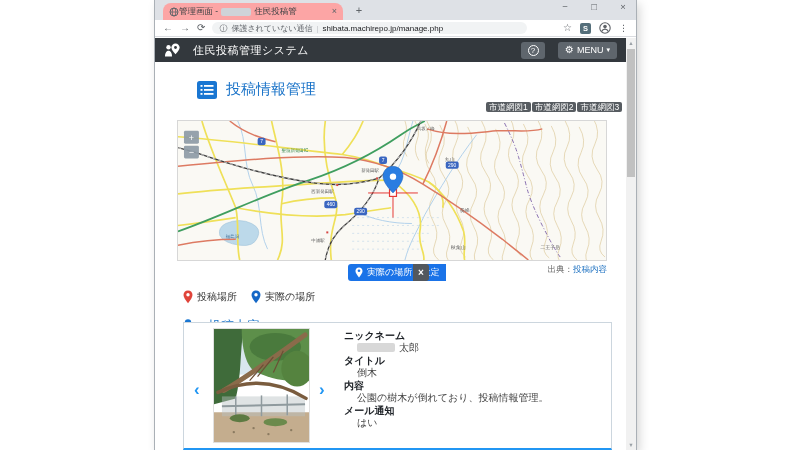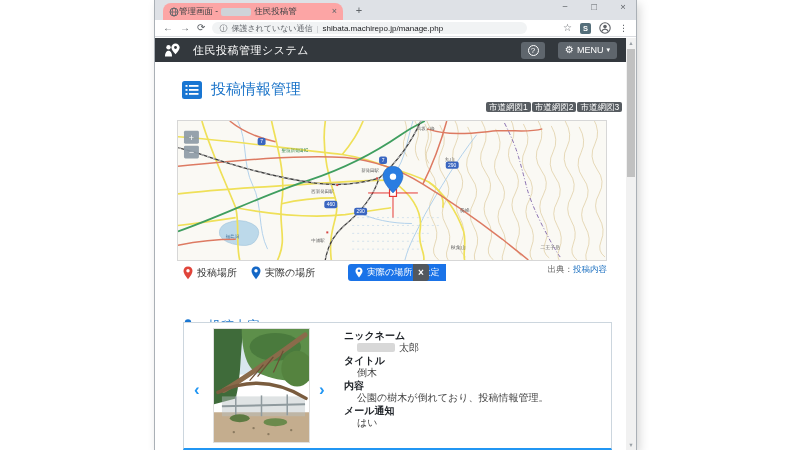--- a/index.html
+++ b/index.html
@@ -51,37 +51,37 @@
               display:flex; align-items:center; justify-content:center; }
   .help-q { width:11px; height:11px; border:1px solid #fff; border-radius:50%; color:#fff;
             font-size:8px; line-height:10px; text-align:center; }
   .menu-btn { height:17px; background:#5f666d; border-radius:3px; color:#fff; font-size:9px;
               display:flex; align-items:center; gap:3px; padding:0 7px; }
   .gear { font-size:10px; line-height:1; }
   .caret { font-size:7px; }
 
   .page { position:absolute; left:0; right:10px; top:24px; bottom:0; background:#fff; overflow:hidden; }
 
-  .heading { position:absolute; left:27px; top:18px; display:flex; align-items:center; gap:9px; }
+  .heading { position:absolute; left:42px; top:18px; display:flex; align-items:center; gap:9px; }
   .heading-text { font-size:15px; color:#1a73c8; }
 
   .layer-buttons { position:absolute; left:331px; top:40px; display:flex; gap:1px; }
   .layer-btn { background:#575c61; color:#fff; font-size:8.5px; padding:0 3px; border-radius:2px;
                line-height:1.2; cursor:pointer; }
 
   .map-wrap { position:absolute; left:22px; top:58px; width:430px; height:141px;
               border:1px solid #d7d7d7; }
   .map-wrap svg { display:block; }
 
   .attribution { position:absolute; top:202px; right:19px; font-size:8.5px; color:#666; }
   .attribution a { color:#1a6fc0; text-decoration:none; }
 
   .legend { position:absolute; left:28px; top:204px; display:flex; align-items:center; gap:14px;
             font-size:10px; color:#333; }
-  .legend-item { display:flex; align-items:center; gap:4px; }
+  .legend-item { display:flex; align-items:center; gap:4px;margin-top:24px; }
   .setloc-btn { position:absolute; left:193px; top:202px; height:17px; background:#1a73e8;
                 border-radius:3px 0 0 3px; color:#fff; font-size:9px; display:flex;
                 align-items:center; gap:4px; padding:0 7px; cursor:pointer; }
   .setloc-close { position:absolute; left:258px; top:202px; width:16px; height:17px; background:#53585d;
                   border-radius:0 3px 3px 0; color:#fff; font-size:10px; font-weight:bold;
                   text-align:center; line-height:17px; cursor:pointer; }
 
   .section-head { position:absolute; left:27px; top:255px; display:flex; align-items:center; gap:8px; }
   .section-text { font-size:13px; color:#1a73c8; }
 

